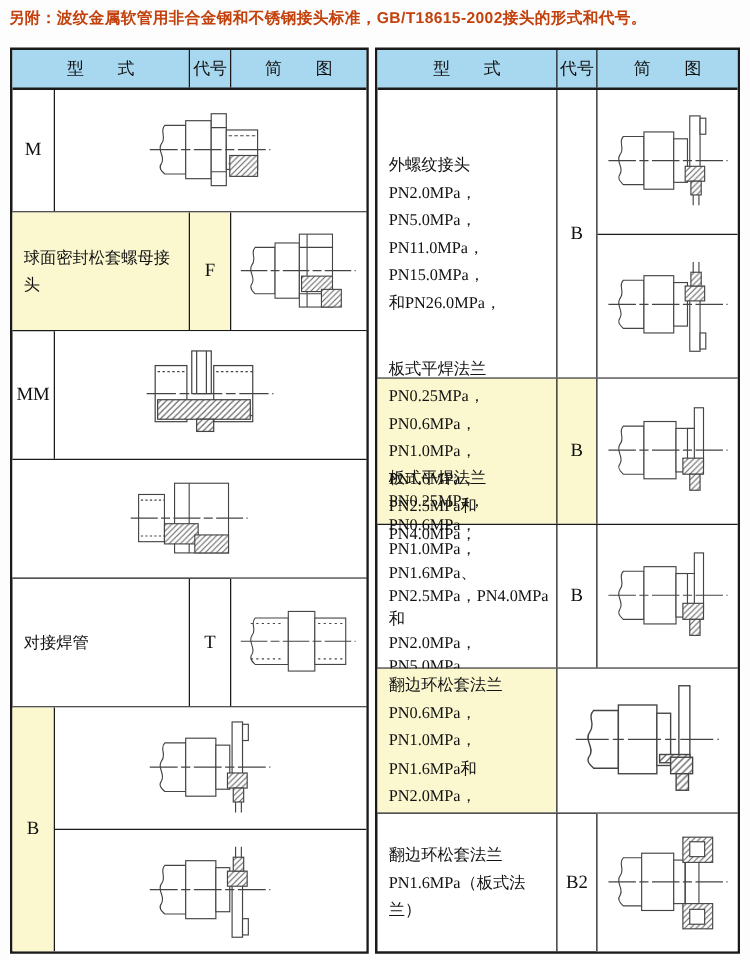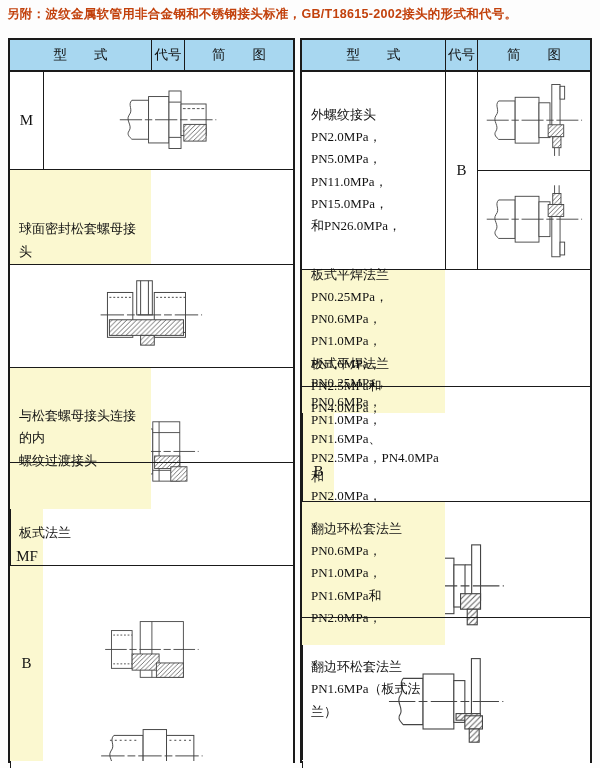--- a/index.html
+++ b/index.html
@@ -28,21 +28,21 @@
     display:flex; height:32px; flex:0 0 32px;
     background:var(--hdr,#a8d7f0);
     border-bottom:2px solid var(--bd,#1a1a1a);
     font-size:13.5px; align-items:stretch;
   }
   .th {
     display:flex; align-items:center; justify-content:center;
   }
   .th + .th, .td + .td { border-left:1px solid var(--bd,#1a1a1a); }
   .trow { display:flex; align-items:stretch; }
-  .trow + .trow { border-top:1px solid var(--bd,#1a1a1a);flex-direction:column; }
+  .trow + .trow { border-top:1px solid var(--bd,#1a1a1a); }
   .w-type { width:141px; flex:0 0 141px; }
   .w-code { width:33px;  flex:0 0 33px; }
   .w-diag { flex:1 1 auto;text-align:center; }
   #tblR .w-type { width:143px; flex:0 0 143px; }
   #tblR .w-code { width:32px;  flex:0 0 32px; }
   .td { min-height:100%; }
   .ct {
     display:flex; align-items:center;
     padding:4px 4px 4px 9px;
     font-size:13px; line-height:1.7;
@@ -116,20 +116,21 @@
             <line x1="56" y1="66" x2="86" y2="66"></line>
             <line x1="63" y1="12" x2="63" y2="78"></line>
             <rect x="58" y="50" width="28" height="14" fill="url(#hp)"></rect>
             <rect x="76" y="62" width="18" height="16" fill="url(#hp)"></rect>
             <line x1="3" y1="45" x2="107" y2="45" stroke-dasharray="24 3 8 3 24 3 8 3"></line>
           </svg>
         </div>
       </div>
   </div>
   <div class="trow" style="height:103px">
+    <div class="td cc w-code">MM</div>
     <div class="td cd w-diag">
         <div class="dsub">
           <svg viewBox="0 0 110 92" preserveAspectRatio="xMidYMid meet">
             <defs>
               <pattern id="hp" width="5" height="5" patternUnits="userSpaceOnUse">
                 <rect width="5" height="5" fill="#fff" stroke="none"></rect>
                 <path d="M0,5 L5,0" stroke="#666" stroke-width="1"></path>
                 <path d="M-1,1 L1,-1 M4,6 L6,4" stroke="#666" stroke-width="1"></path>
               </pattern>
             </defs>
@@ -143,23 +144,20 @@
             <line x1="44" y1="10" x2="44" y2="45"></line>
             <line x1="52" y1="10" x2="52" y2="45"></line>
             <rect x="12" y="50" width="76" height="16" fill="url(#hp)"></rect>
             <rect x="44" y="66" width="14" height="10" fill="url(#hp)"></rect>
             <line x1="3" y1="45" x2="107" y2="45" stroke-dasharray="24 3 8 3 24 3 8 3"></line>
           </svg>
         </div>
       </div>
   </div>
   <div class="trow" style="height:95px">
-    <div class="td ct w-type hl">与松套螺母接头连接的内
-螺纹过渡接头</div>
-    <div class="td cc w-code hl">MF</div>
     <div class="td cd w-diag">
         <div class="dsub">
           <svg viewBox="0 0 110 92" preserveAspectRatio="xMidYMid meet">
             <defs>
               <pattern id="hp" width="5" height="5" patternUnits="userSpaceOnUse">
                 <rect width="5" height="5" fill="#fff" stroke="none"></rect>
                 <path d="M0,5 L5,0" stroke="#666" stroke-width="1"></path>
                 <path d="M-1,1 L1,-1 M4,6 L6,4" stroke="#666" stroke-width="1"></path>
               </pattern>
             </defs>
@@ -169,21 +167,21 @@
             <rect x="42" y="14" width="48" height="62" fill="#fff"></rect>
             <line x1="55" y1="14" x2="55" y2="76"></line>
             <rect x="33" y="50" width="30" height="18" fill="url(#hp)"></rect>
             <rect x="60" y="60" width="30" height="16" fill="url(#hp)"></rect>
             <line x1="3" y1="45" x2="107" y2="45" stroke-dasharray="24 3 8 3 24 3 8 3"></line>
           </svg>
         </div>
       </div>
   </div>
   <div class="trow" style="height:103px">
-    <div class="td ct w-type">板式法兰</div>
+    <div class="td ct w-type">对接焊管</div>
     <div class="td cc w-code">T</div>
     <div class="td cd w-diag">
         <div class="dsub">
           <svg viewBox="0 0 110 92" preserveAspectRatio="xMidYMid meet">
             <defs>
               <pattern id="hp" width="5" height="5" patternUnits="userSpaceOnUse">
                 <rect width="5" height="5" fill="#fff" stroke="none"></rect>
                 <path d="M0,5 L5,0" stroke="#666" stroke-width="1"></path>
                 <path d="M-1,1 L1,-1 M4,6 L6,4" stroke="#666" stroke-width="1"></path>
               </pattern>
@@ -387,20 +385,21 @@
             <rect x="72" y="58" width="16" height="12" fill="url(#hp)"></rect>
             <rect x="76" y="70" width="9" height="12" fill="url(#hp)"></rect>
             <line x1="3" y1="45" x2="107" y2="45" stroke-dasharray="24 3 8 3 24 3 8 3"></line>
           </svg>
         </div>
       </div>
   </div>
   <div class="trow" style="flex:1 1 auto">
     <div class="td ct w-type">翻边环松套法兰
 PN1.6MPa（板式法兰）</div>
+    <div class="td cc w-code">B2</div>
     <div class="td cd w-diag">
         <div class="dsub">
           <svg viewBox="0 0 110 92" preserveAspectRatio="xMidYMid meet">
             <defs>
               <pattern id="hp" width="5" height="5" patternUnits="userSpaceOnUse">
                 <rect width="5" height="5" fill="#fff" stroke="none"></rect>
                 <path d="M0,5 L5,0" stroke="#666" stroke-width="1"></path>
                 <path d="M-1,1 L1,-1 M4,6 L6,4" stroke="#666" stroke-width="1"></path>
               </pattern>
             </defs>

